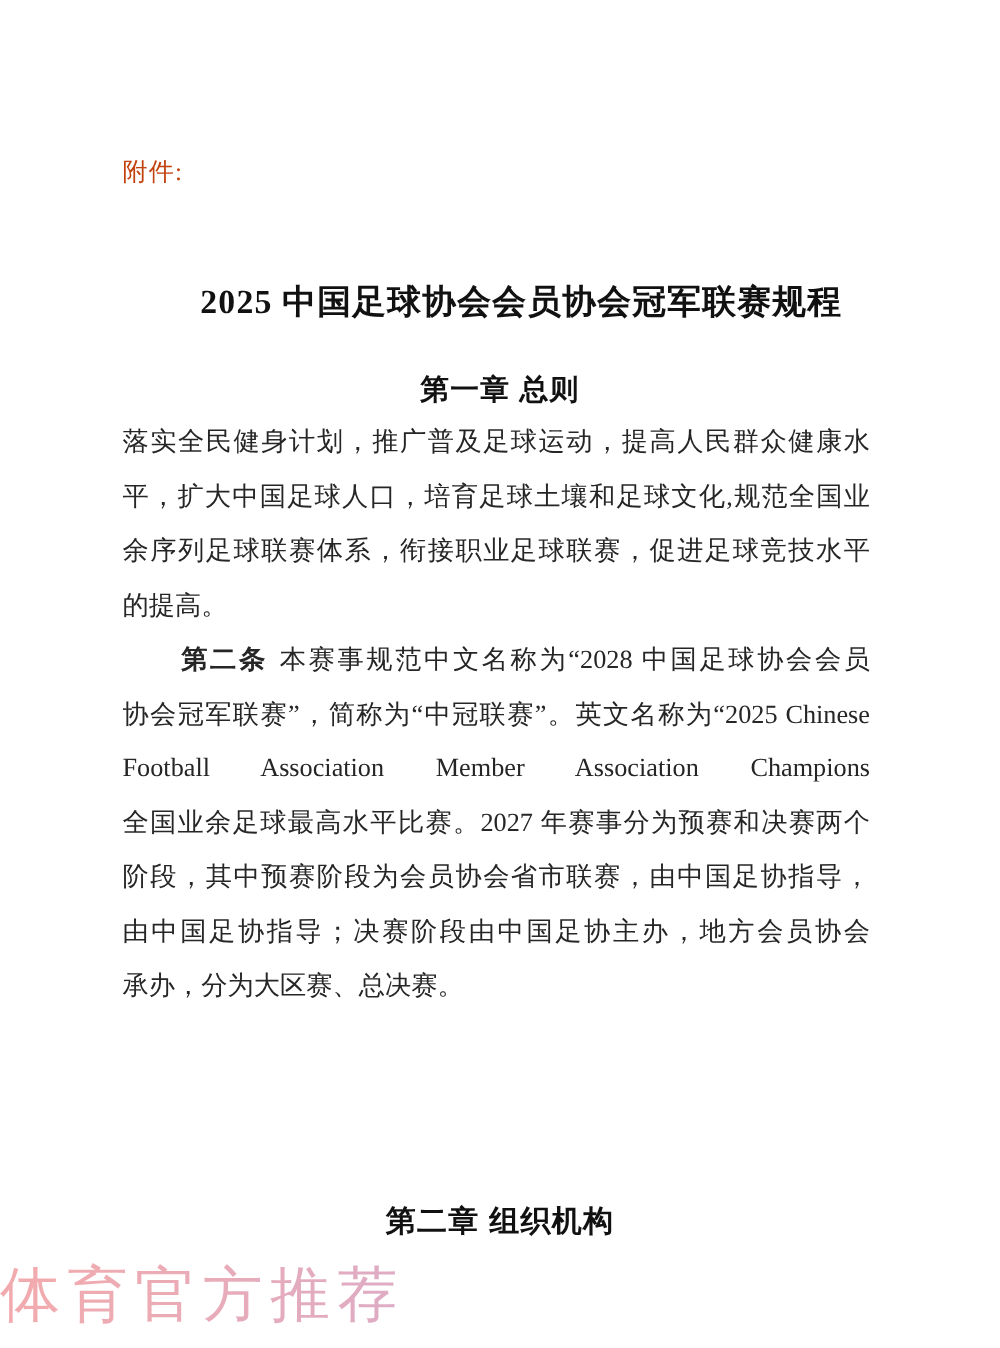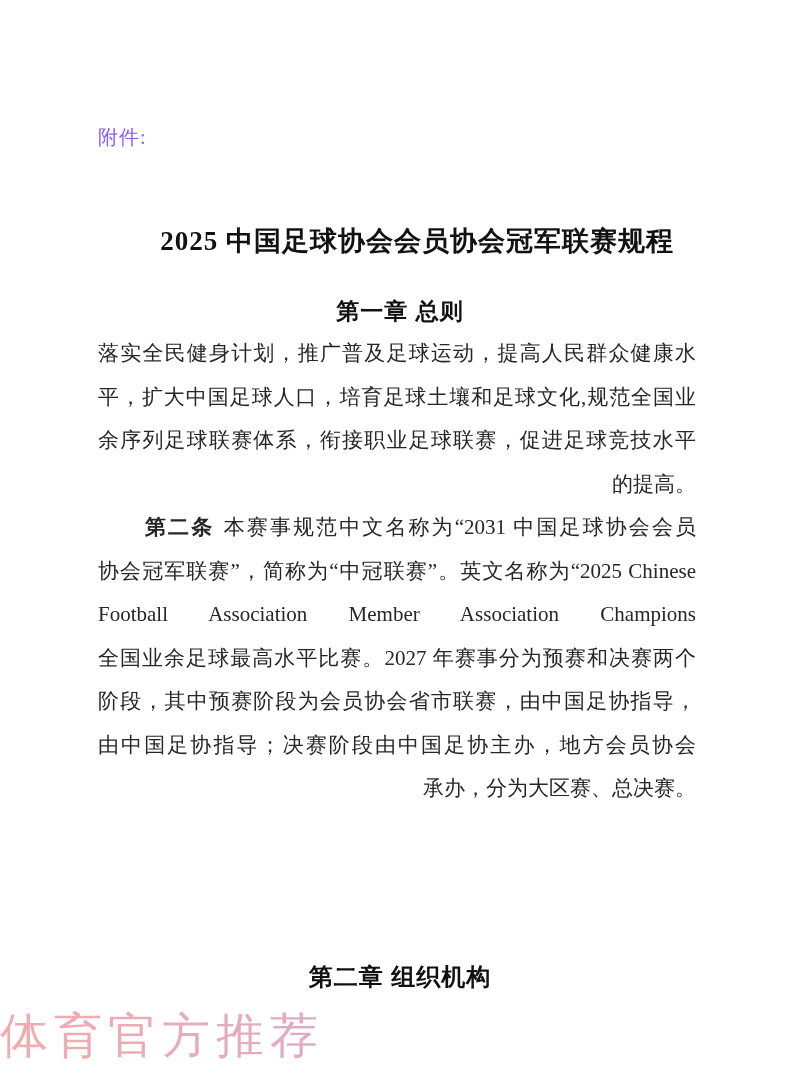--- a/index.html
+++ b/index.html
@@ -6,42 +6,42 @@
   .page{
     position:relative;
     width:800px;height:1078px;
     background:#ffffff;
     overflow:hidden;
     font-family:"Liberation Serif","DejaVu Serif",serif;
     color:#262626;
   }
   .attach{
     position:absolute;left:98px;top:124px;
-    font-size:20px;letter-spacing:1px;color:#8b5cf6;
+    font-size:20px;letter-spacing:1px;color:#c2410c;
   }
   .title{
     position:absolute;left:0;top:206px;width:800px;margin:17px;
     text-align:center;font-size:27px;font-weight:700;color:#111;
     letter-spacing:1px;
     font-family:"Liberation Serif","DejaVu Serif",serif;
   }
   .chapter{
     position:absolute;left:0;width:800px;margin:0;
     text-align:center;font-size:23px;font-weight:700;color:#111;
     letter-spacing:1px;
     font-family:Liberation Sans, sans-serif;
   }
   .ch1{top:296px;}
   .ch2{top:961px;font-size:24px;}
   .body{
     position:absolute;left:98px;top:332px;width:598px;
     font-size:21px;line-height:43.5px;color:#262626;
   }
   .para{margin:0;padding:0;}
-  .line{display:block;white-space:nowrap;text-align:right;}
+  .line{display:block;white-space:nowrap;}
   .jl{white-space:normal;text-align:justify;text-align-last:justify;}
   .first{text-indent:47px;}
   .term{font-weight:700;margin-right:0.45em;}
   .watermark{
     position:absolute;left:0;top:1004px;width:800px;
     text-align:left;
     font-size:48px;letter-spacing:6px;
     font-family:"Liberation Serif","DejaVu Serif",serif;
     background:linear-gradient(100deg,#f0a3a6 5%,#d8a4c2 45%,#b3a6e2 95%);
     -webkit-background-clip:text;background-clip:text;
@@ -63,21 +63,21 @@
   <div class="body">
 
     <p class="para">
       <span class="line jl">落实全民健身计划，推广普及足球运动，提高人民群众健康水</span>
       <span class="line jl">平，扩大中国足球人口，培育足球土壤和足球文化,规范全国业</span>
       <span class="line jl">余序列足球联赛体系，衔接职业足球联赛，促进足球竞技水平</span>
       <span class="line">的提高。</span>
     </p>
 
     <p class="para">
-      <span class="line first jl"><span class="term">第二条</span><span>本赛事规范中文名称为“2031 中国足球协会会员</span></span>
+      <span class="line first jl"><span class="term">第二条</span><span>本赛事规范中文名称为“2028 中国足球协会会员</span></span>
       <span class="line jl">协会冠军联赛”，简称为“中冠联赛”。英文名称为“2025 Chinese</span>
       <span class="line jl">Football Association Member Association Champions</span>
     </p>
 
     <p class="para">
       <span class="line jl">全国业余足球最高水平比赛。2027 年赛事分为预赛和决赛两个</span>
       <span class="line jl">阶段，其中预赛阶段为会员协会省市联赛，由中国足协指导，</span>
       <span class="line jl">由中国足协指导；决赛阶段由中国足协主办，地方会员协会</span>
       <span class="line">承办，分为大区赛、总决赛。</span>
     </p>

